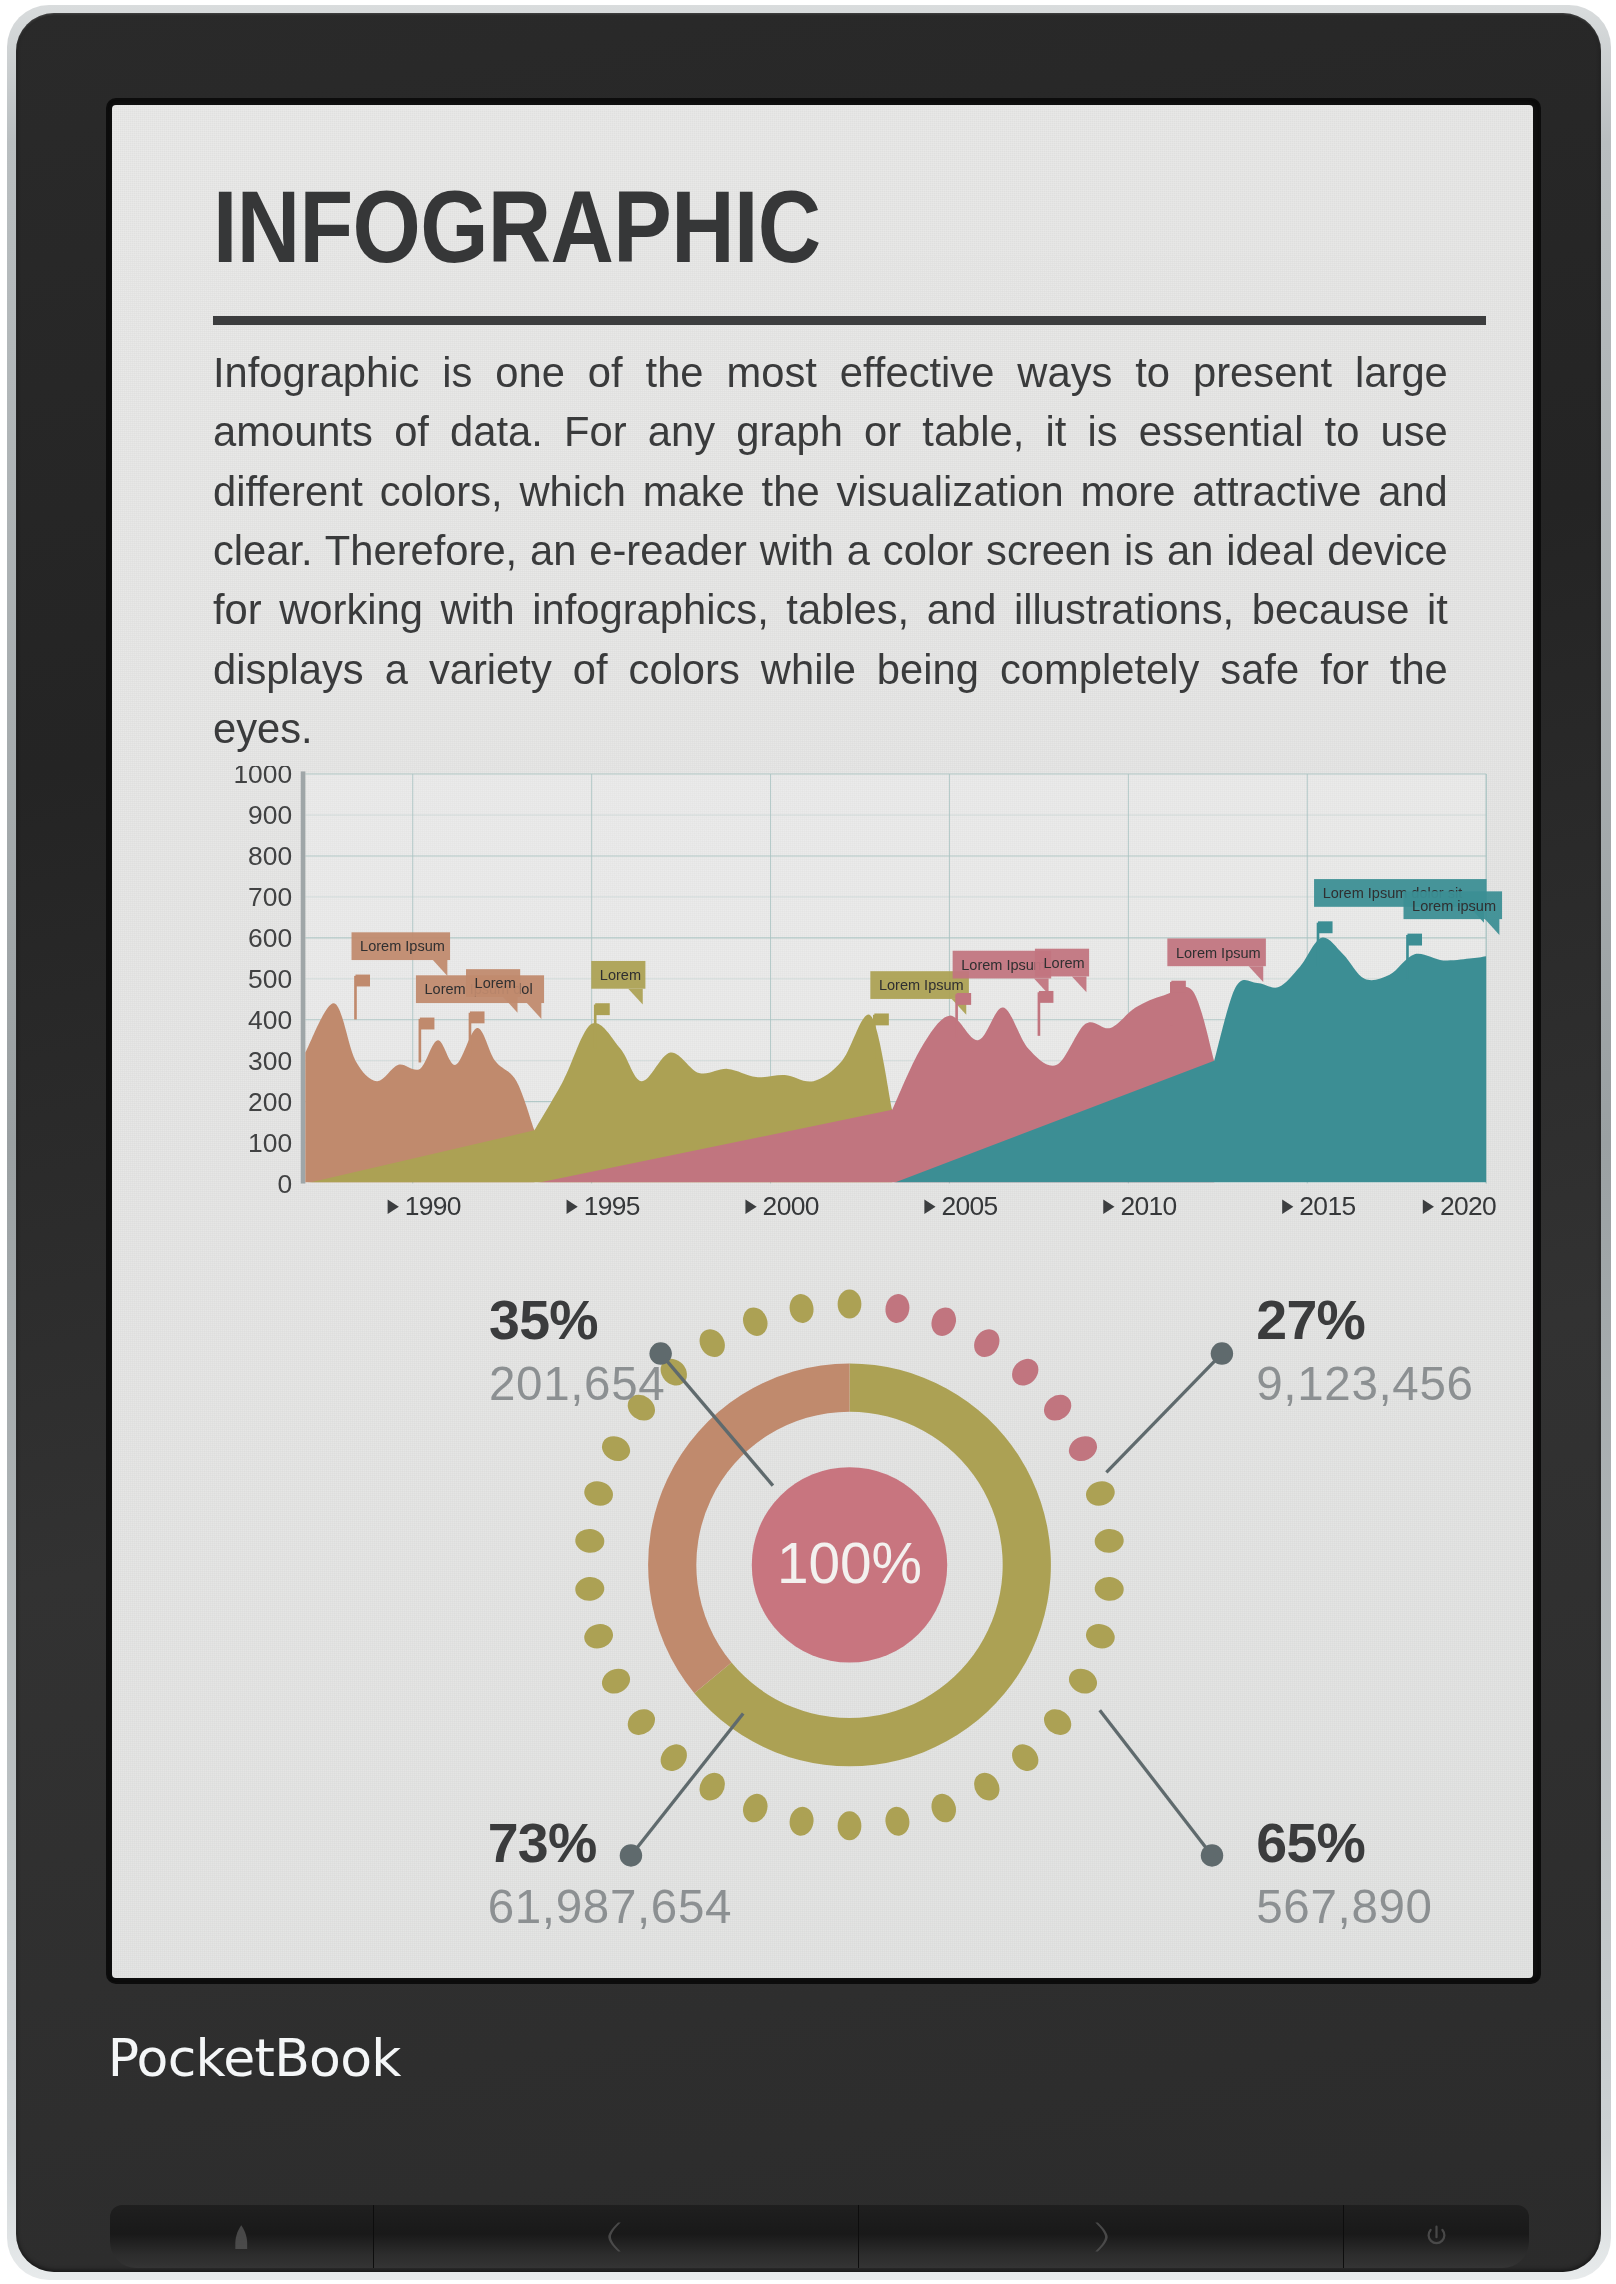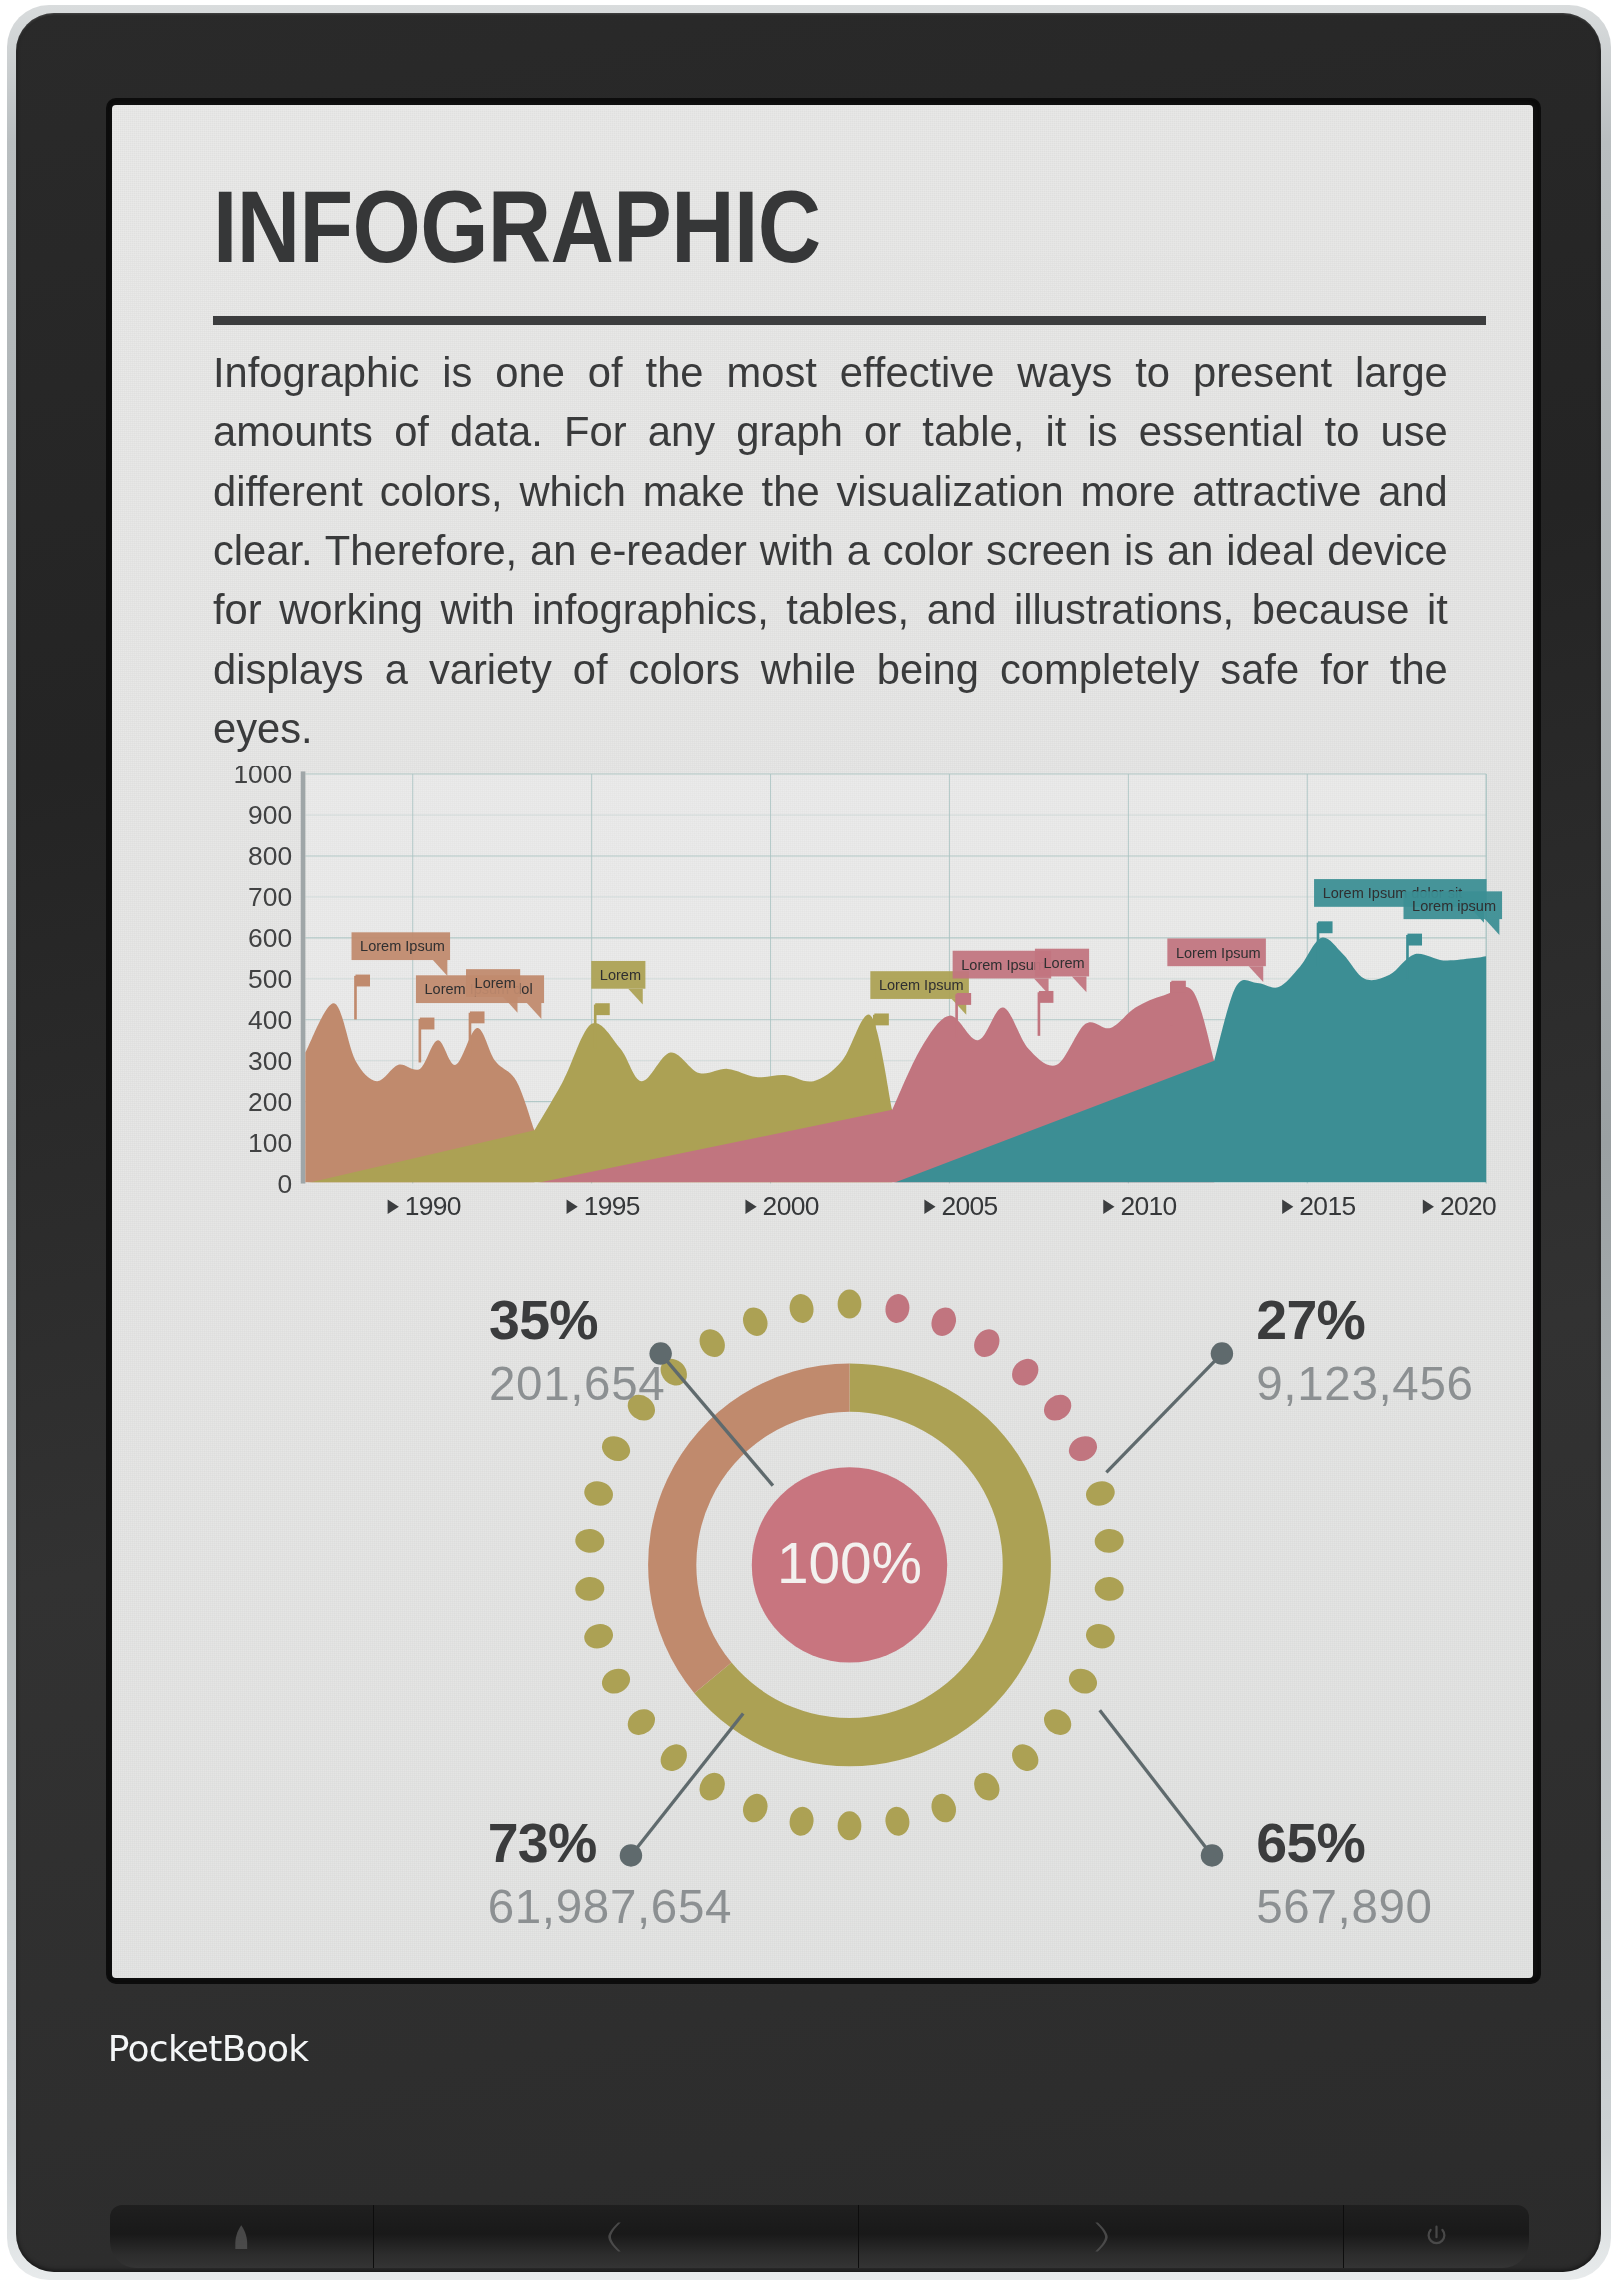--- a/index.html
+++ b/index.html
@@ -61,21 +61,21 @@
 
   .lbl-pct { font-size:84px; font-weight:bold; fill:#3b3c3d; letter-spacing:-1px; }
   .lbl-num { font-size:72px; font-weight:300; fill:#8c9092; letter-spacing:1px; }
   .tip-txt { font-size:22px; fill:#2f2f30; font-family:"Liberation Sans",sans-serif; }
   .ax-txt  { font-size:40px; fill:#414243; font-family:"Liberation Sans",sans-serif; }
   .ax-yr   { font-size:40px; fill:#36383a; font-family:"Liberation Sans",sans-serif; letter-spacing:-1px;}
 
   
   #brand {
     position:absolute; left:92px; top:2015px;
-    font-size:36px; color:#f4f6f7; letter-spacing:-0.7px;
+    font-size:52px; color:#f4f6f7; letter-spacing:-0.7px;
     font-family:"DejaVu Sans", sans-serif; font-weight:400;
   }
   #btnbar {
     position:absolute; left:94px; top:2192px; width:1420px; height:63px;
     display:flex; align-items:stretch;
   }
   .btn {
     position:relative; flex:0 0 auto; height:63px;
     background:linear-gradient(180deg,#1f1f1f 0%,#191919 46%,#2c2c2c 78%,#343434 100%);
     border-right:1.3px solid #0d0d0d;

